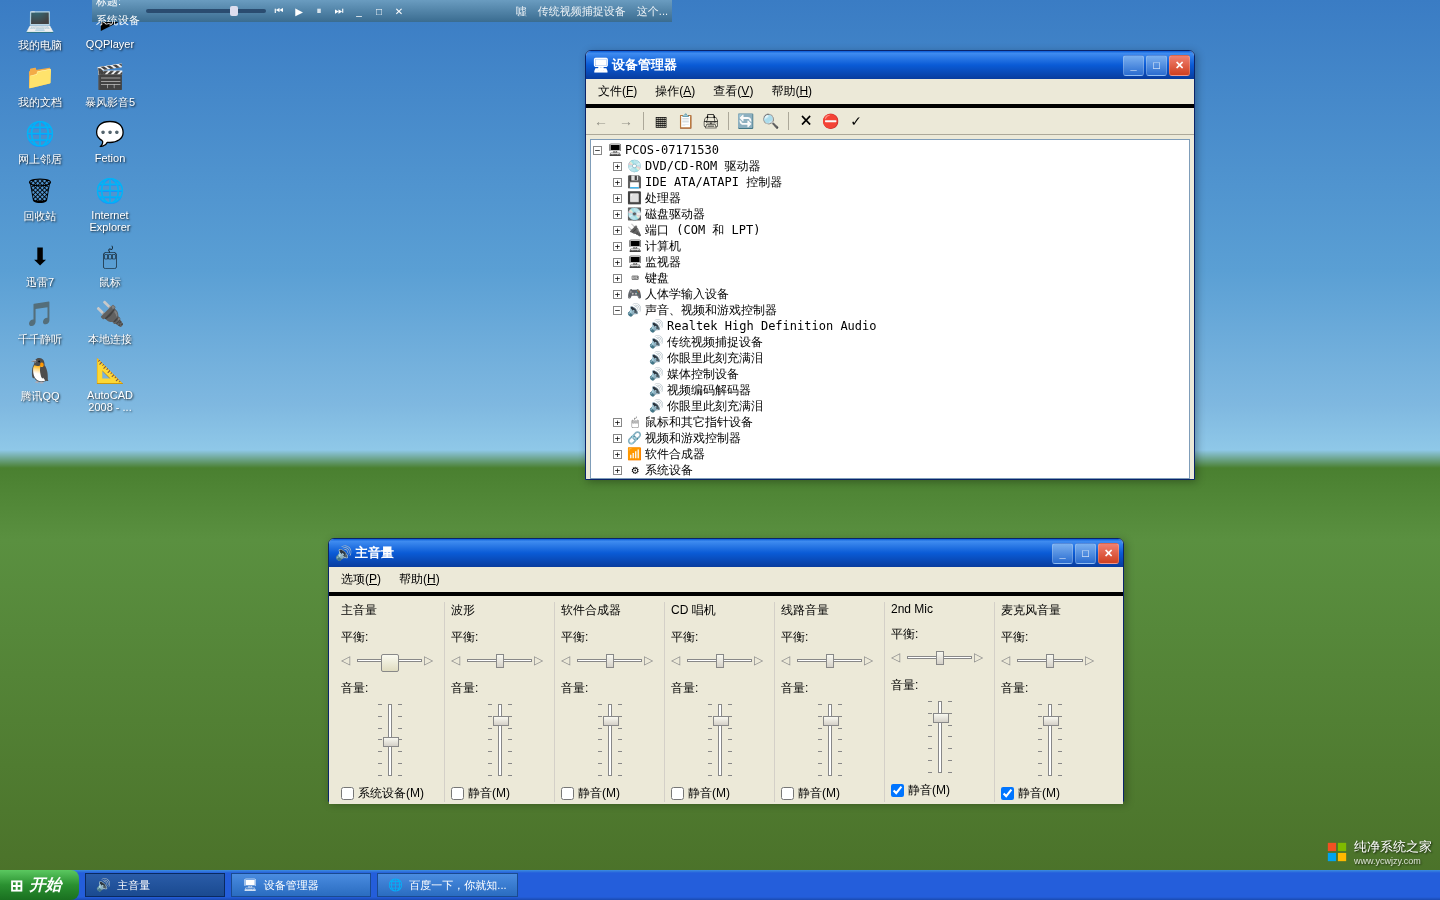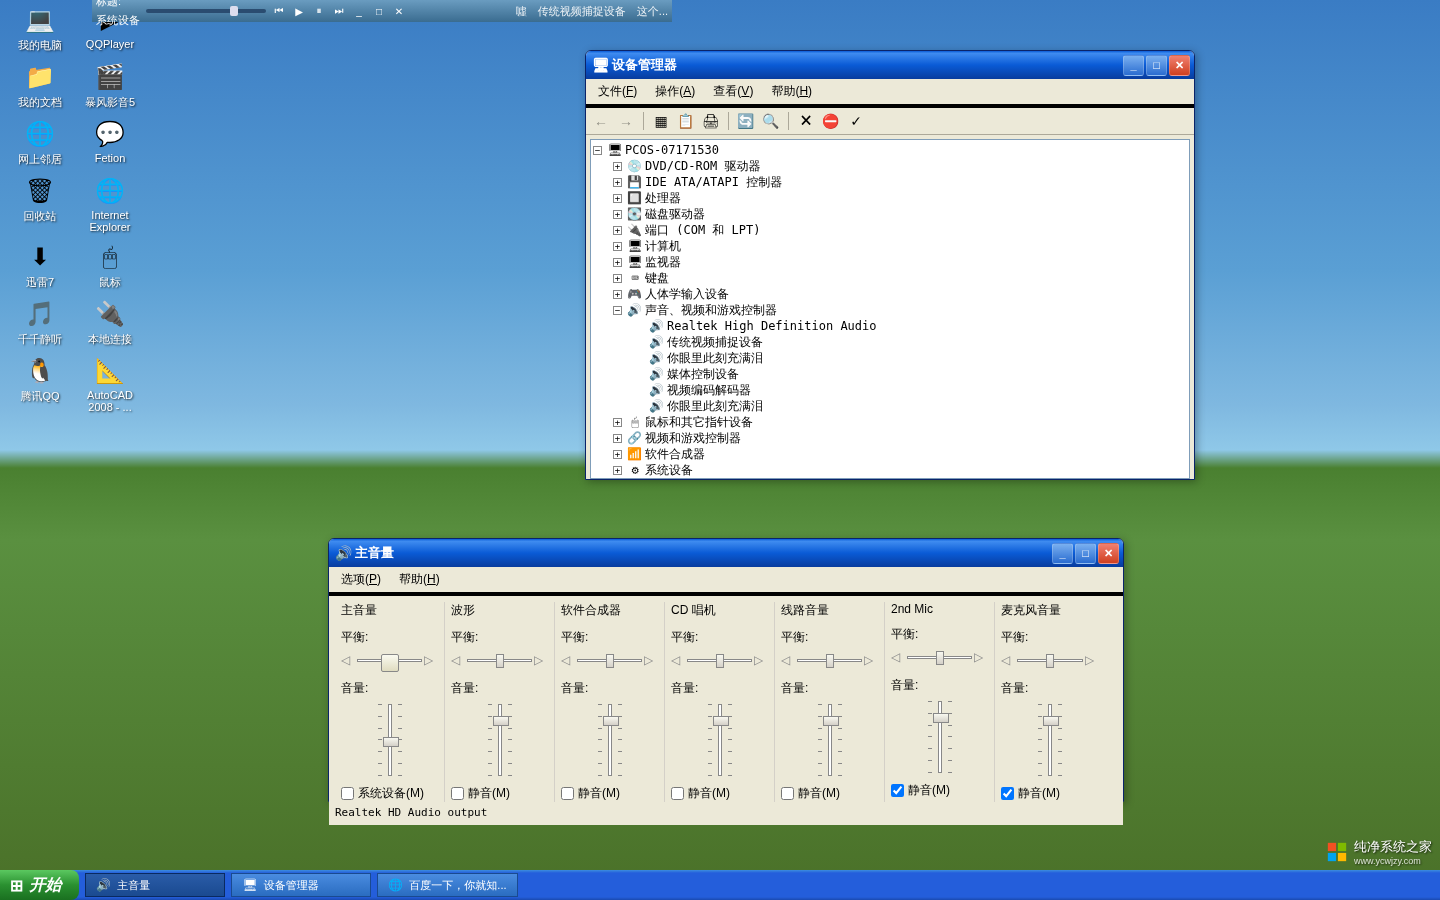--- a/index.html
+++ b/index.html
@@ -668,21 +668,20 @@
               <i></i>
             </div>
           </div>
           <label class="mute">
             <input type="checkbox" checked="" style="">
             <span>静音(M)</span>
           </label>
         </div>
       </div>
   </div>
-  <div class="mixer-dev">Realtek HD Audio output</div>
 </div>
 
 <div class="watermark">
   <svg class="logo" viewBox="0 0 24 24">
       <rect x="2" y="2" width="9" height="9" fill="#f25022"></rect>
       <rect x="13" y="2" width="9" height="9" fill="#7fba00"></rect>
       <rect x="2" y="13" width="9" height="9" fill="#00a4ef"></rect>
       <rect x="13" y="13" width="9" height="9" fill="#ffb900"></rect>
     </svg>
   <div>

